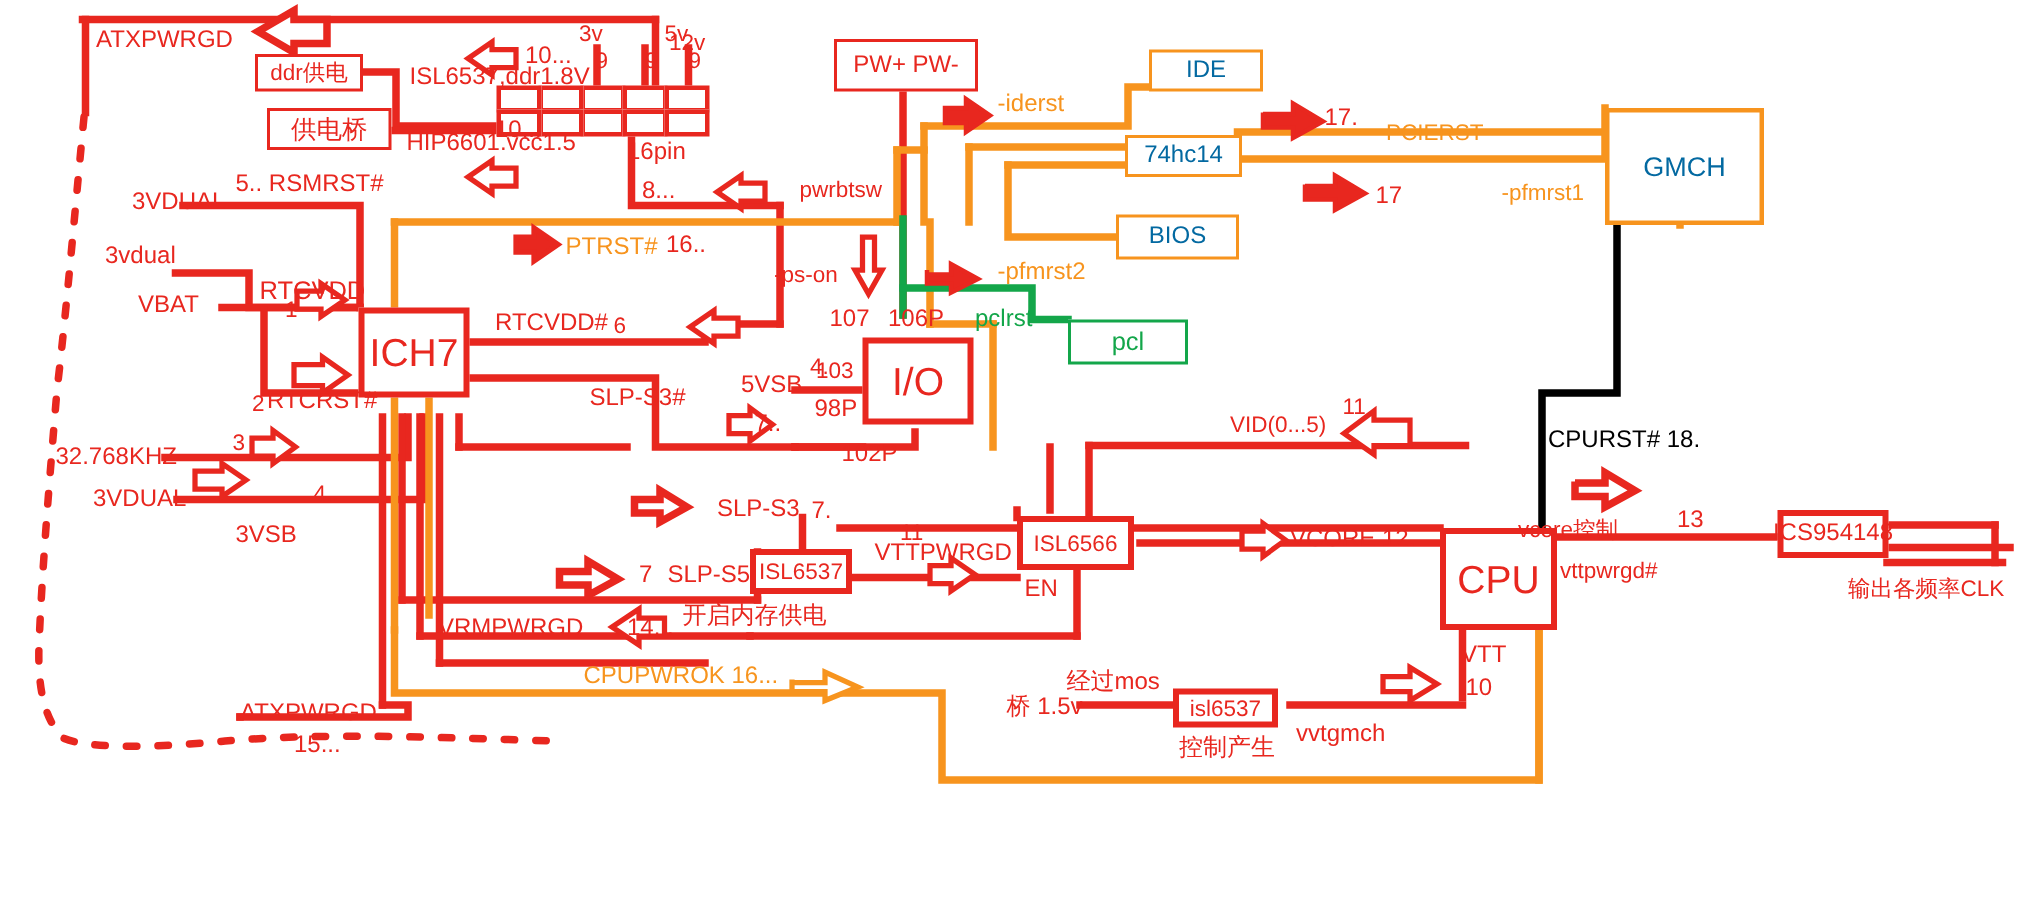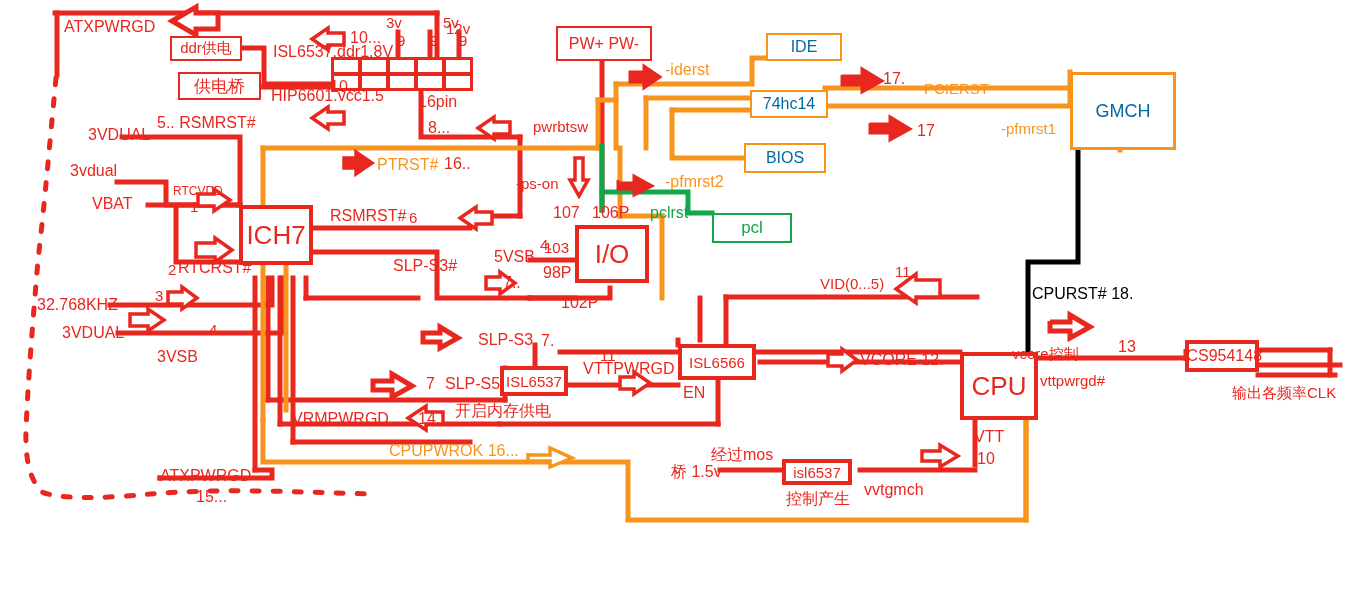--- a/index.html
+++ b/index.html
@@ -304,21 +304,21 @@
   <div class="lbl red" style="left:428px;top:120px;font-size:16px;">8...</div>
 
   <div class="lbl red" style="left:157px;top:115px;font-size:16px;">5..  RSMRST#</div>
 
   <div class="lbl red" style="left:88px;top:127px;font-size:16px;">3VDUAL</div>
 
   <div class="lbl red" style="left:70px;top:163px;font-size:16px;">3vdual</div>
 
   <div class="lbl red" style="left:92px;top:196px;font-size:16px;">VBAT</div>
 
-  <div class="lbl red" style="left:173px;top:185px;font-size:12px;">RTCVDD</div>
+  <div class="lbl red" style="left:173px;top:185px;font-size:17px;">RTCVDD</div>
 
   <div class="lbl red" style="left:190px;top:199px;font-size:15px;">1</div>
 
   <div class="lbl red" style="left:168px;top:262px;font-size:15px;">2</div>
 
   <div class="lbl red" style="left:178px;top:260px;font-size:16px;">RTCRST#</div>
 
   <div class="lbl red" style="left:155px;top:288px;font-size:15px;">3</div>
 
   <div class="lbl red" style="left:37px;top:297px;font-size:16px;">32.768KHZ</div>
@@ -334,21 +334,21 @@
   <div class="lbl red" style="left:444px;top:156px;font-size:16px;">16..</div>
 
   <div class="lbl red" style="left:533px;top:119px;font-size:15px;">pwrbtsw</div>
 
   <div class="lbl red" style="left:516px;top:176px;font-size:15px;">-ps-on</div>
 
   <div class="lbl red" style="left:553px;top:205px;font-size:16px;">107</div>
 
   <div class="lbl red" style="left:592px;top:205px;font-size:16px;">106P</div>
 
-  <div class="lbl red" style="left:330px;top:208px;font-size:16px;">RSMRST#</div>
+  <div class="lbl red" style="left:330px;top:208px;font-size:16px;">RTCVDD#</div>
 
   <div class="lbl red" style="left:409px;top:210px;font-size:15px;">6</div>
 
   <div class="lbl red" style="left:393px;top:258px;font-size:16px;">SLP-S3#</div>
 
   <div class="lbl red" style="left:494px;top:249px;font-size:16px;">5VSB</div>
 
   <div class="lbl red" style="left:540px;top:237px;font-size:15px;">4.</div>
 
   <div class="lbl red" style="left:544px;top:240px;font-size:15px;">103</div>

